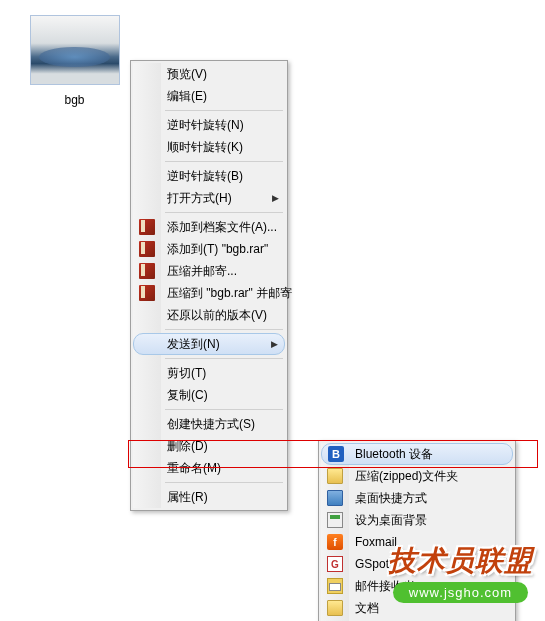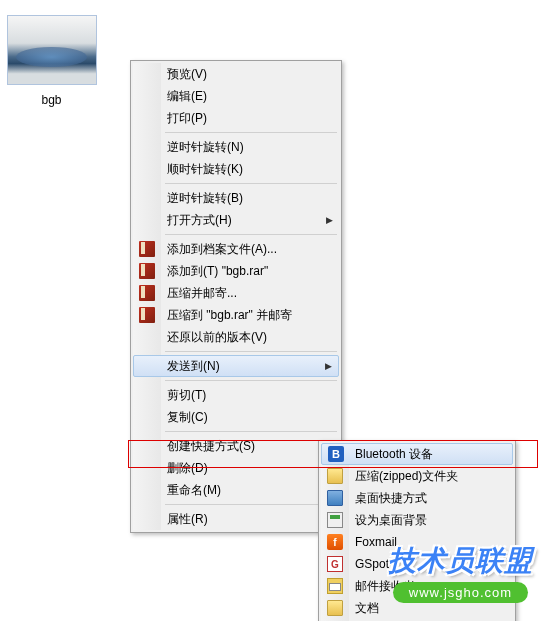--- a/index.html
+++ b/index.html
@@ -8,21 +8,21 @@
       font-size: 12px;
       background: #fff;
       width: 545px;
       height: 621px;
       position: relative;
       overflow: hidden;
     }
     
     .file-icon {
       position: absolute;
-      left: 4px;
+      left: 27px;
       top: 15px;
       width: 95px;
       text-align: center;
     }
     .file-icon .thumb {
       width: 90px;
       height: 70px;
       border: 1px solid #b0c4de;
       background: linear-gradient(to bottom, #f5f5f5 0%, #d8dde0 40%, #4a6a8a 60%, #2a4a6a 70%, #d8dde0 85%);
       margin: 0 auto 8px;
@@ -41,21 +41,21 @@
     }
     .file-icon .label {
       color: #000;
       font-size: 12px;
     }
     
     .context-menu {
       position: absolute;
       left: 130px;
       top: 60px;
-      width: 212px;
+      width: 158px;
       background: #f0f0f0;
       border: 1px solid #a0a0a0;
       box-shadow: 2px 2px 4px rgba(0,0,0,0.25);
       padding: 2px;
     }
     .menu-gutter {
       position: absolute;
       left: 2px;
       top: 2px;
       bottom: 2px;
@@ -68,21 +68,21 @@
       align-items: center;
       height: 22px;
       padding-left: 34px;
       padding-right: 18px;
       cursor: default;
       white-space: nowrap;
     }
     .menu-item.highlighted {
       background: linear-gradient(to bottom, #e8f0fb, #d0e0f5);
       border: 1px solid #a8c8e8;
-      border-radius: 2px;
+      border-radius: 10px;
       padding-left: 33px;
     }
     .menu-separator {
       height: 1px;
       background: #d0d0d0;
       margin: 3px 2px 3px 32px;
     }
     .menu-icon {
       position: absolute;
       left: 6px;
@@ -139,21 +139,21 @@
       position: absolute;
       right: 12px;
       bottom: 18px;
       text-align: center;
       z-index: 200;
     }
     .watermark .wm-text {
       font-size: 28px;
       font-weight: bold;
       font-style: italic;
-      color: #3b82f6;
+      color: #c2410c;
       text-shadow: -2px -2px 0 #fff, 2px -2px 0 #fff, -2px 2px 0 #fff, 2px 2px 0 #fff, 3px 3px 3px rgba(0,0,0,0.3);
       letter-spacing: 1px;
       margin-top: 15px;
     }
     .watermark .wm-url {
       display: inline-block;
       background: #50c030;
       color: #fff;
       font-size: 13px;
       padding: 3px 16px;
@@ -172,23 +172,20 @@
 
 <div class="context-menu">
   <div class="menu-gutter"></div>
   <div id="menu-items">
       <div class="menu-item">
         <span>预览(V)</span>
       </div>
       <div class="menu-item">
         <span>编辑(E)</span>
       </div>
-      <div class="menu-item">
-        <span>打印(P)</span>
-      </div>
       <div class="menu-separator"></div>
       <div class="menu-item">
         <span>逆时针旋转(N)</span>
       </div>
       <div class="menu-item">
         <span>顺时针旋转(K)</span>
       </div>
       <div class="menu-separator"></div>
       <div class="menu-item">
         <span>逆时针旋转(B)</span>

